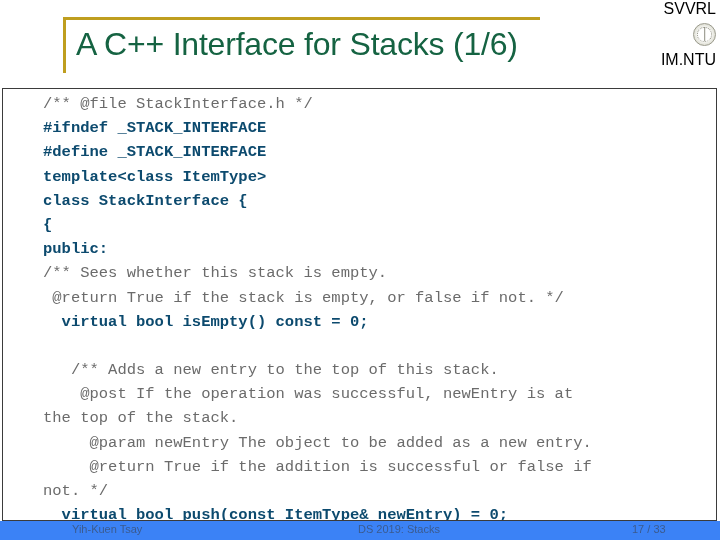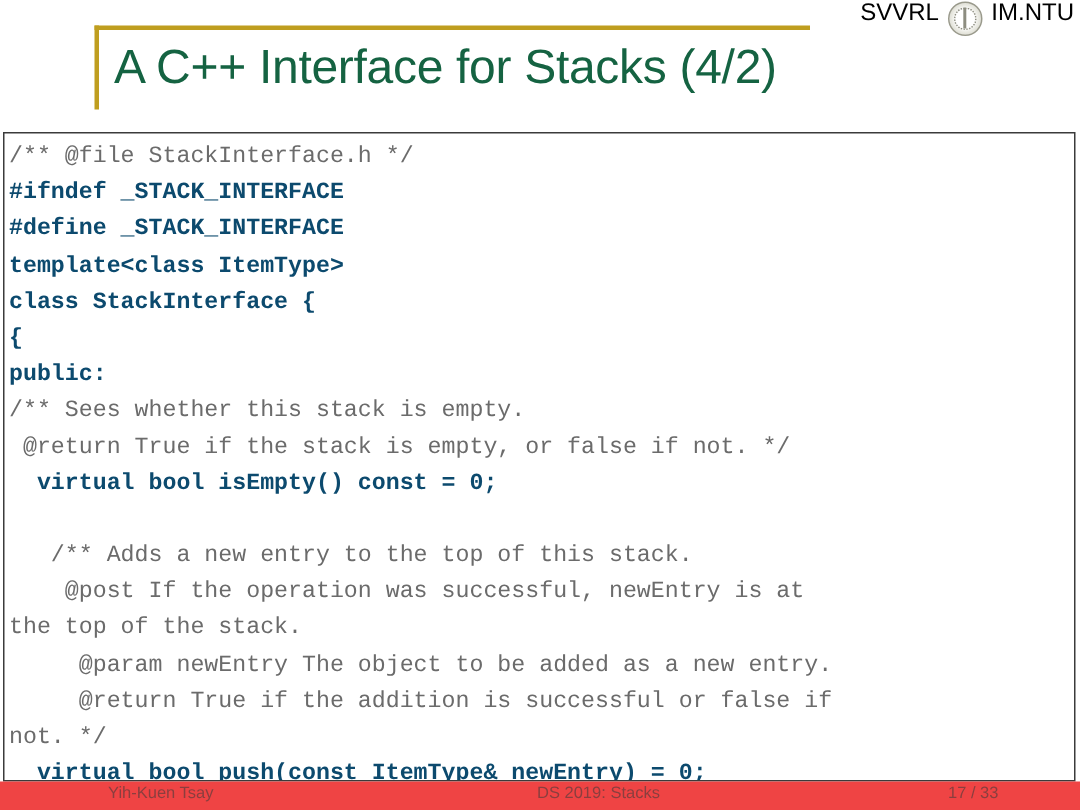--- a/index.html
+++ b/index.html
@@ -21,23 +21,24 @@
     top: 0;
     left: 0;
     width: 720px;
     height: 28px;
   }
   .header-brand {
     position: absolute;
     right: 4px;
     top: 1px;
     display: flex;
-    align-items: flex-start;
+    align-items: flex-end;
     gap: 6px;
     height: 24px;
+    flex-direction: column;
   }
   .brand-text {
     font-size: 16px;
     color: #000000;
     font-family: "Liberation Sans", sans-serif;
     letter-spacing: 0px;
     line-height: 1;
     white-space: nowrap;
   }
   .ntu-seal {
@@ -118,41 +119,42 @@
   .code-lines {
     padding: 3px 0 0 3px;
     font-family: "Liberation Mono", "DejaVu Sans Mono", monospace;
     font-size: 15.5px;
     line-height: 24.2px;
     white-space: pre;
   }
   .code-lines .ln {
     display: block;
     height: 24.2px;
+    margin-left: 37px;
   }
   .ln.comment {
     color: #6b6b6b;
     font-weight: normal;
   }
   .ln.code {
     color: #0c4a6e;
     font-weight: bold;
   }
   .ln.blank {
     color: transparent;
   }
 
   
   .slide-footer {
     position: absolute;
     left: 0;
     top: 521px;
     width: 720px;
     height: 19px;
-    background: #ef4444;
+    background: #3b82f6;
   }
   .footer-inner {
     position: relative;
     width: 100%;
     height: 100%;
     opacity: 0.55;
   }
   .footer-left {
     position: absolute;
     left: 72px;
@@ -185,21 +187,21 @@
 <div class="slide-header">
   <div class="gold-rule"></div>
   <div class="header-brand">
     <span class="brand-text">SVVRL</span>
     <span class="ntu-seal"></span>
     <span class="brand-text">IM.NTU</span>
   </div>
 </div>
 
 <div class="gold-bar"></div>
-<div class="slide-title">A C++ Interface for Stacks (4/2)</div>
+<div class="slide-title">A C++ Interface for Stacks (1/6)</div>
 
 <div class="code-box">
   <div class="code-lines"><span class="ln comment">/** @file StackInterface.h */</span><span class="ln code">#ifndef _STACK_INTERFACE</span><span class="ln code">#define _STACK_INTERFACE</span><span class="ln code">template&lt;class ItemType&gt;</span><span class="ln code">class StackInterface {</span><span class="ln code">{</span><span class="ln code">public:</span><span class="ln comment">/** Sees whether this stack is empty.</span><span class="ln comment"> @return True if the stack is empty, or false if not. */</span><span class="ln code">  virtual bool isEmpty() const = 0;</span><span class="ln blank"> </span><span class="ln comment">   /** Adds a new entry to the top of this stack.</span><span class="ln comment">    @post If the operation was successful, newEntry is at</span><span class="ln comment">the top of the stack.</span><span class="ln comment">     @param newEntry The object to be added as a new entry.</span><span class="ln comment">     @return True if the addition is successful or false if</span><span class="ln comment">not. */</span><span class="ln code">  virtual bool push(const ItemType&amp; newEntry) = 0;</span></div>
 </div>
 
 <div class="slide-footer">
   <div class="footer-inner">
     <span class="footer-left">Yih-Kuen Tsay</span>
     <span class="footer-center">DS 2019: Stacks</span>
     <span class="footer-right">17 / 33</span>

